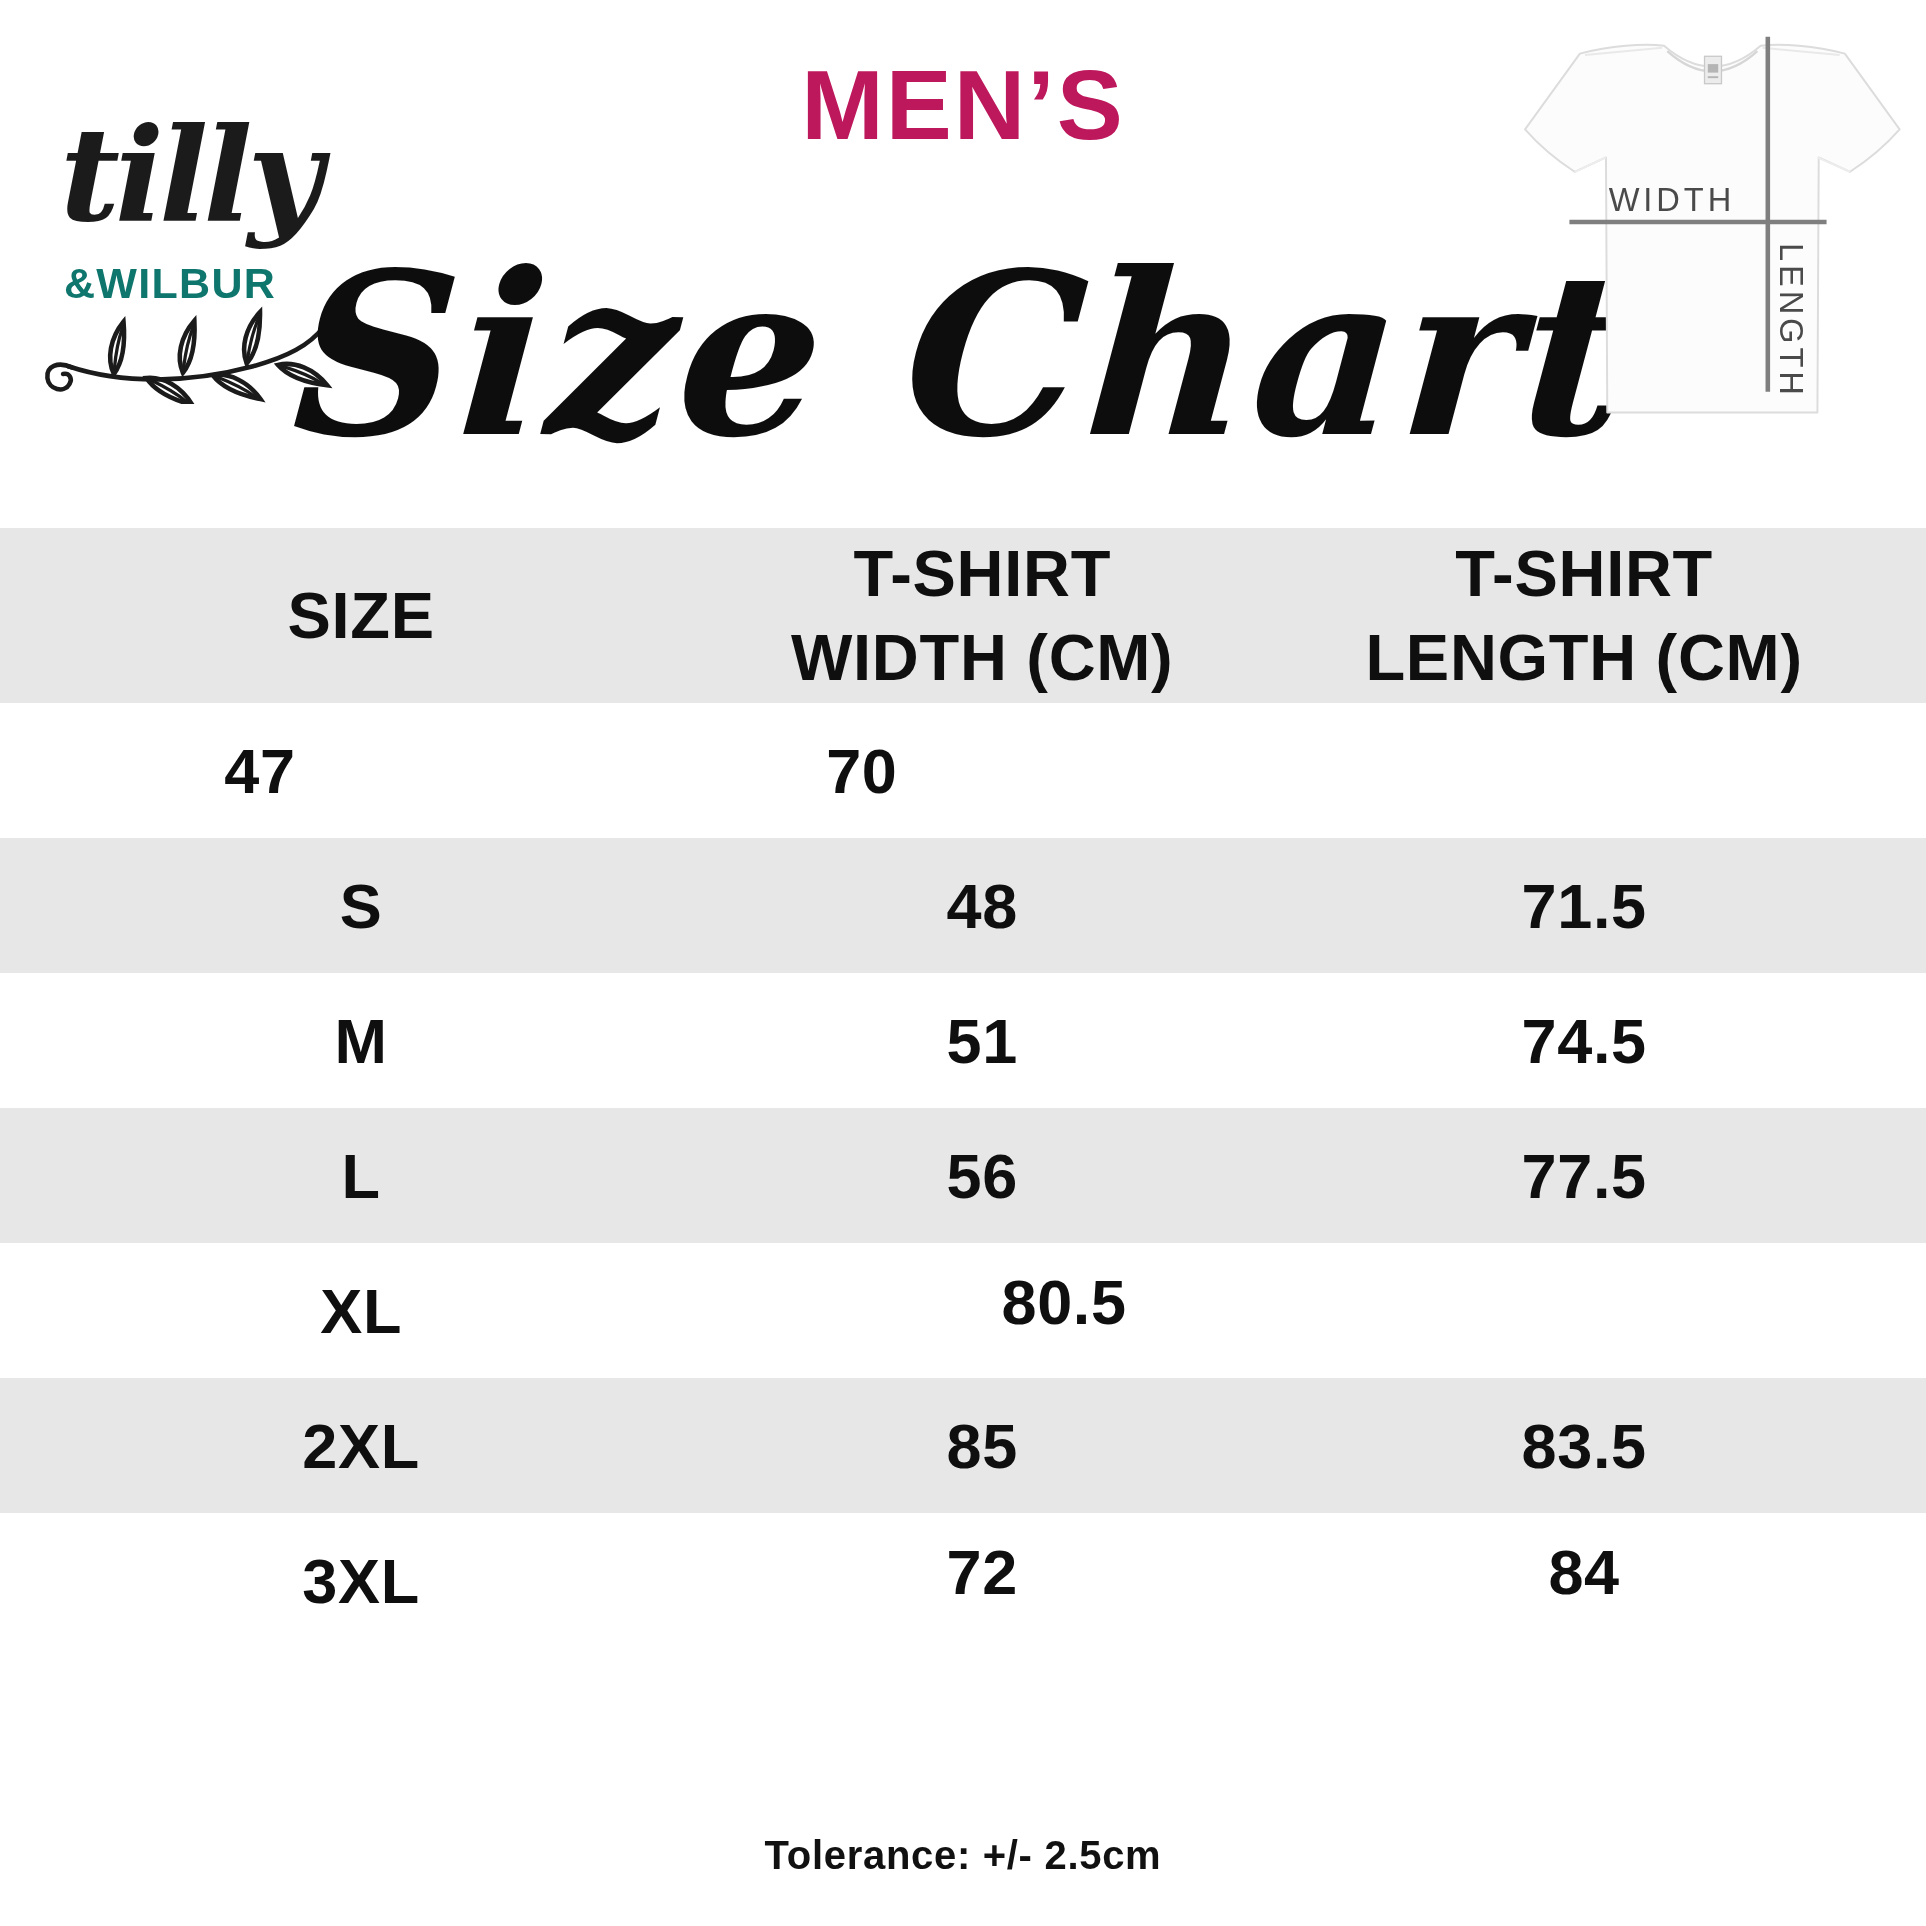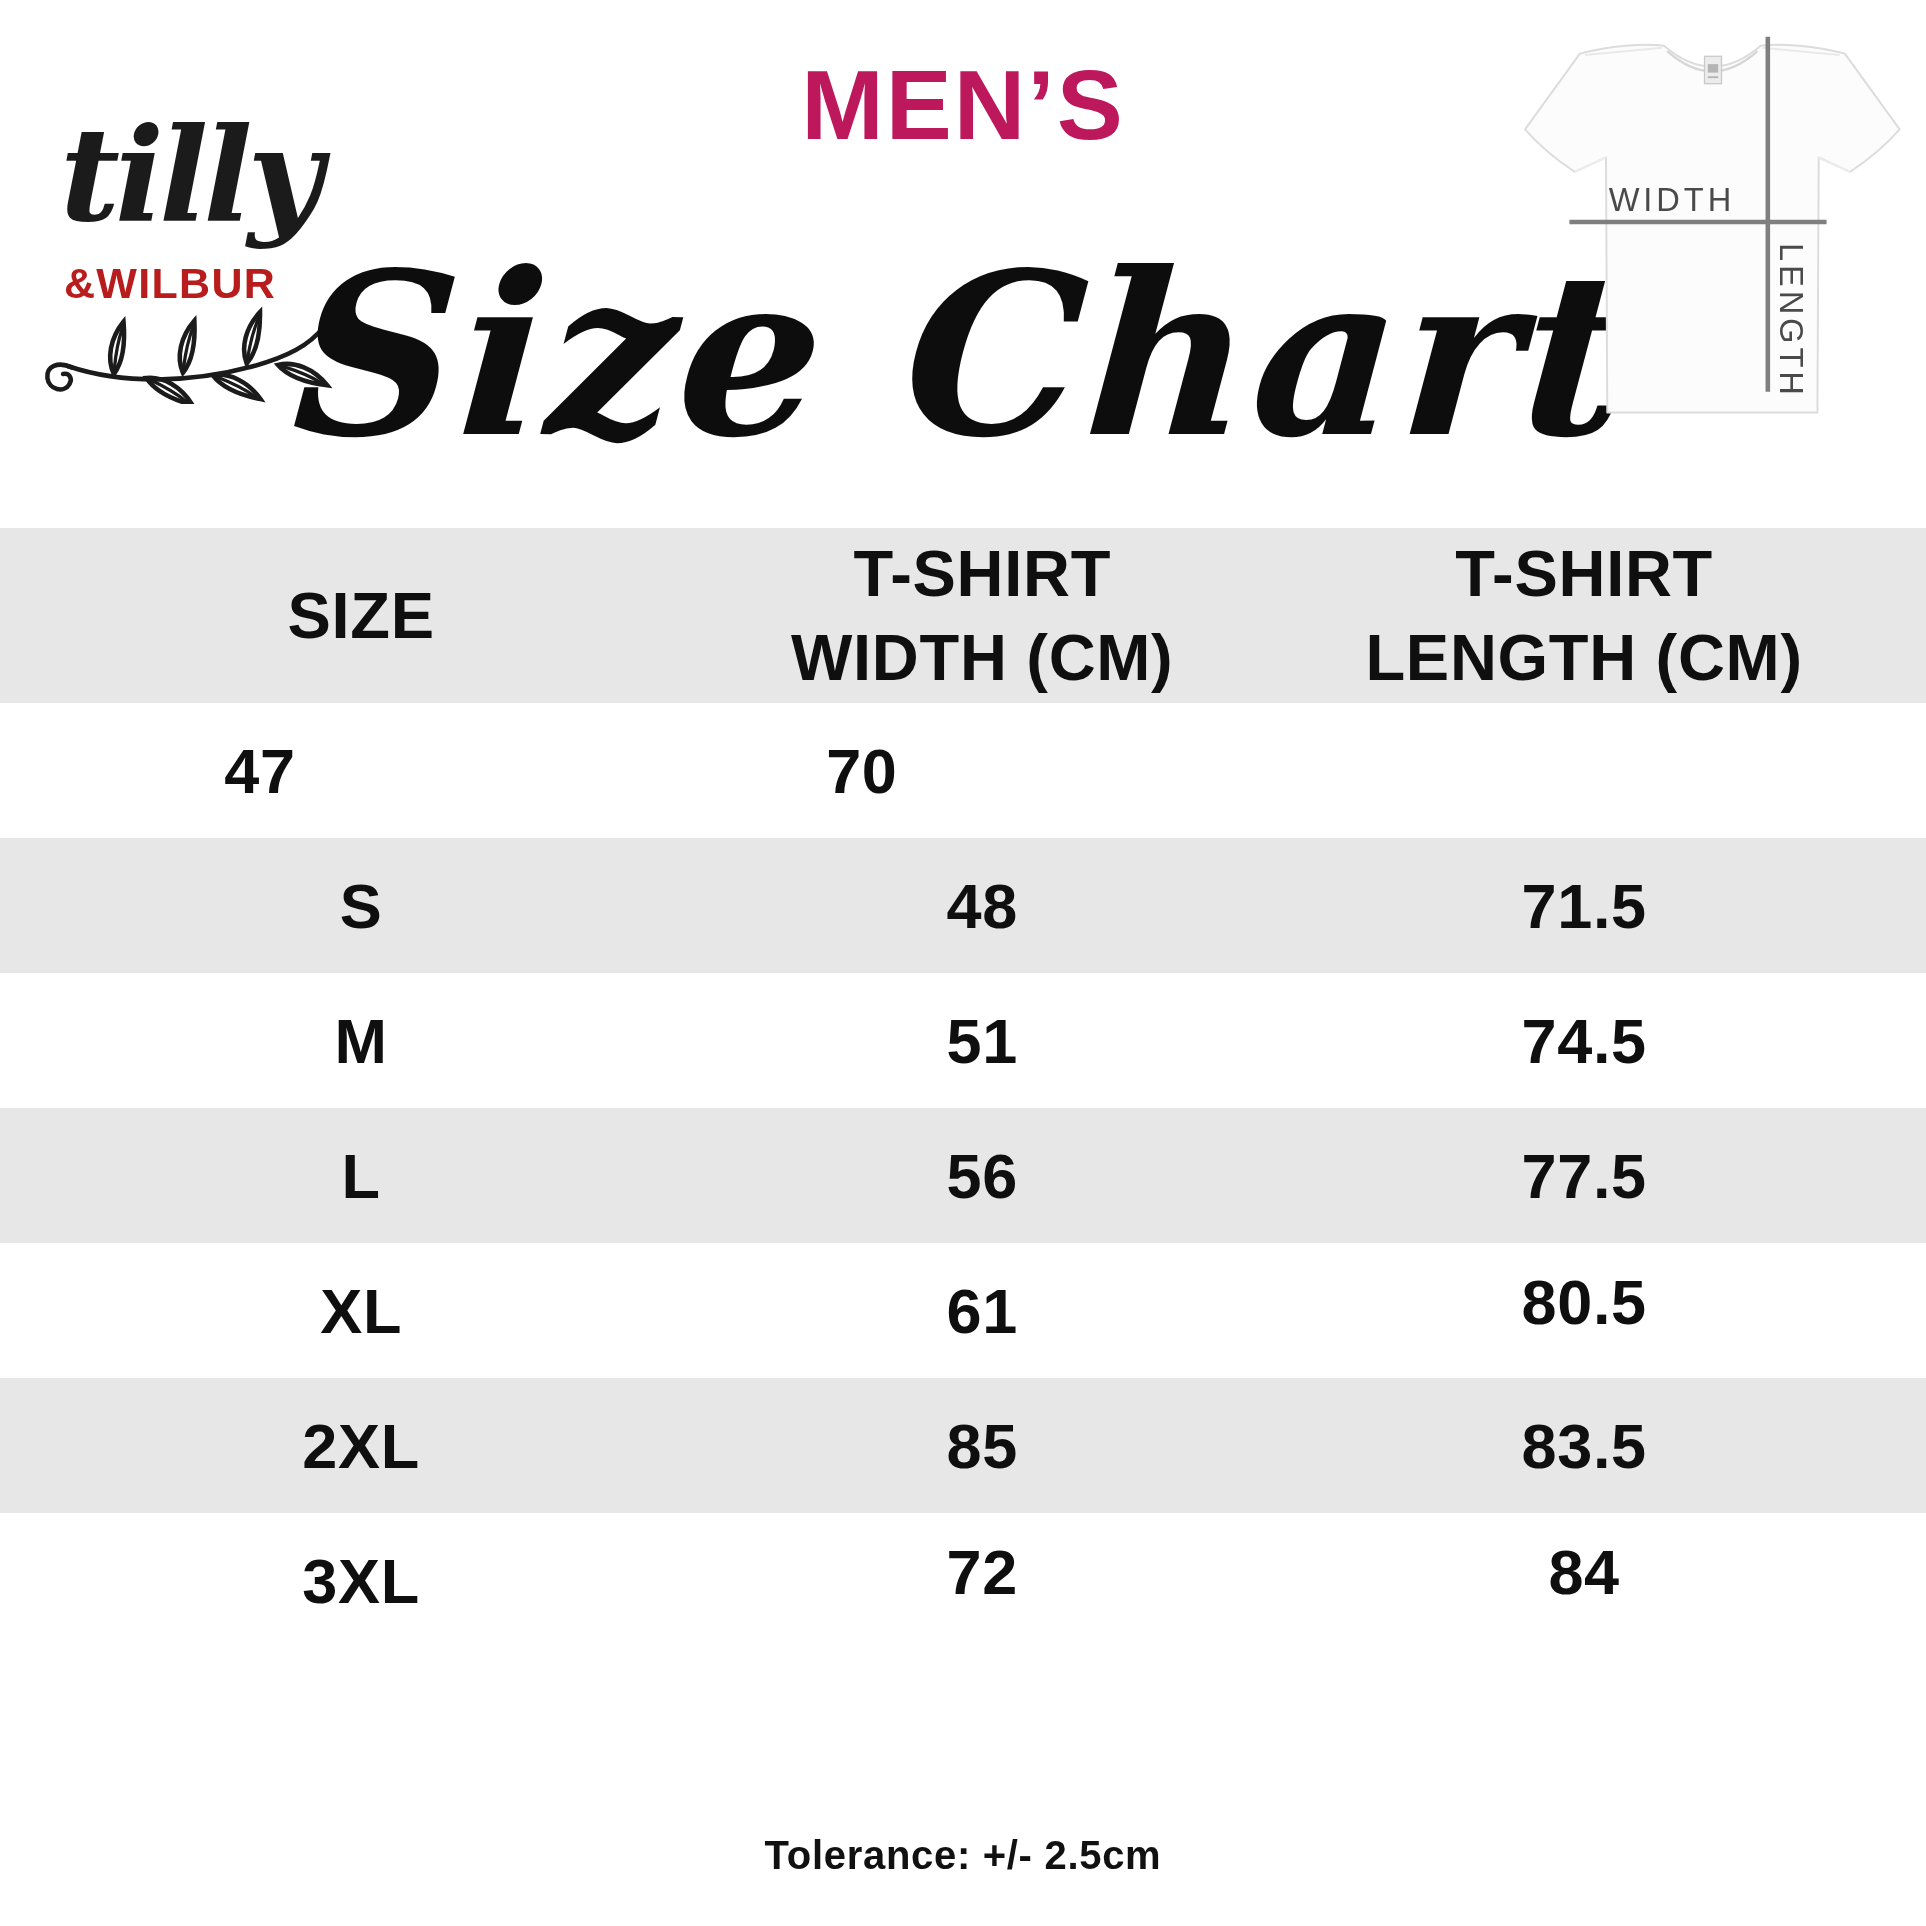--- a/index.html
+++ b/index.html
@@ -11,21 +11,21 @@
 
   
   .logo{position:absolute;left:0;top:0;width:404px;height:430px}
   .logo-script{
     position:absolute;left:60px;top:110px;
     font-family:"DejaVu Serif", serif;font-style:italic;font-weight:700;
     font-size:130px;letter-spacing:-5.2px;line-height:1;color:#1b1b1b;
   }
   .logo-caps{
     position:absolute;left:64px;top:262px;
-    font-weight:700;font-size:43px;letter-spacing:1.3px;line-height:1;color:#b91c1c;
+    font-weight:700;font-size:43px;letter-spacing:1.3px;line-height:1;color:#0f766e;
   }
   .logo-branch{position:absolute;left:38px;top:305px}
 
   
   .category{
     position:absolute;left:0;top:55px;width:1926px;text-align:center;
     font-weight:700;font-size:99px;letter-spacing:2px;line-height:1;color:#be185d;
   }
   .page-title{
     position:absolute;left:0;top:243px;width:1926px;text-align:center;
@@ -174,21 +174,20 @@
   </div>
 
   <div class="tr body alt">
     <div class="td c1">L</div>
     <div class="td c2">56</div>
     <div class="td c3">77.5</div>
   </div>
 
   <div class="tr body">
     <div class="td c1">XL</div>
-    <div class="td c2">61</div>
     <div class="td c3">
         <span class="lift">80.5</span>
       </div>
   </div>
 
   <div class="tr body alt">
     <div class="td c1">2XL</div>
     <div class="td c2">85</div>
     <div class="td c3">83.5</div>
   </div>

